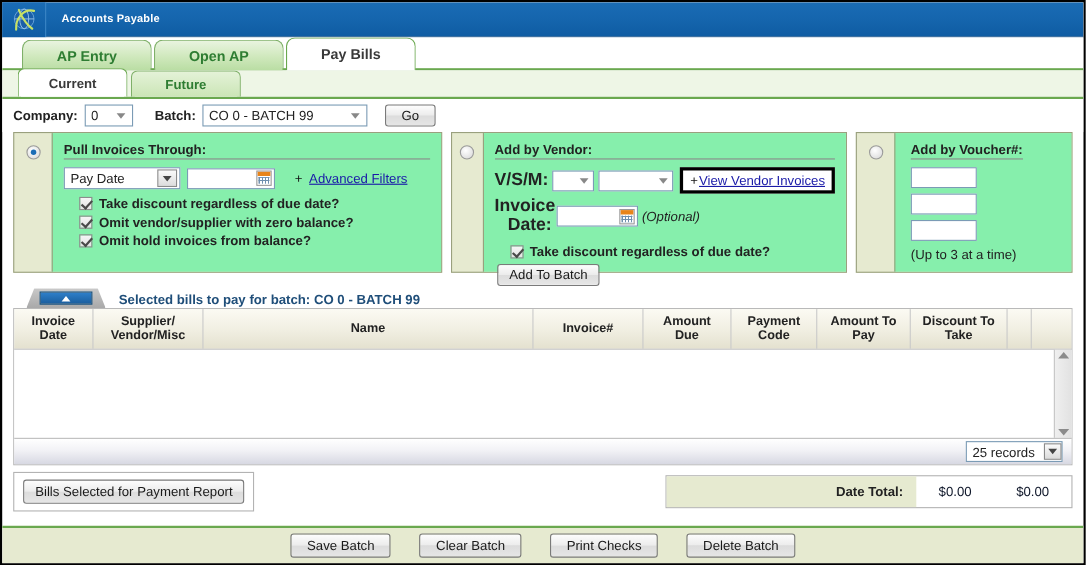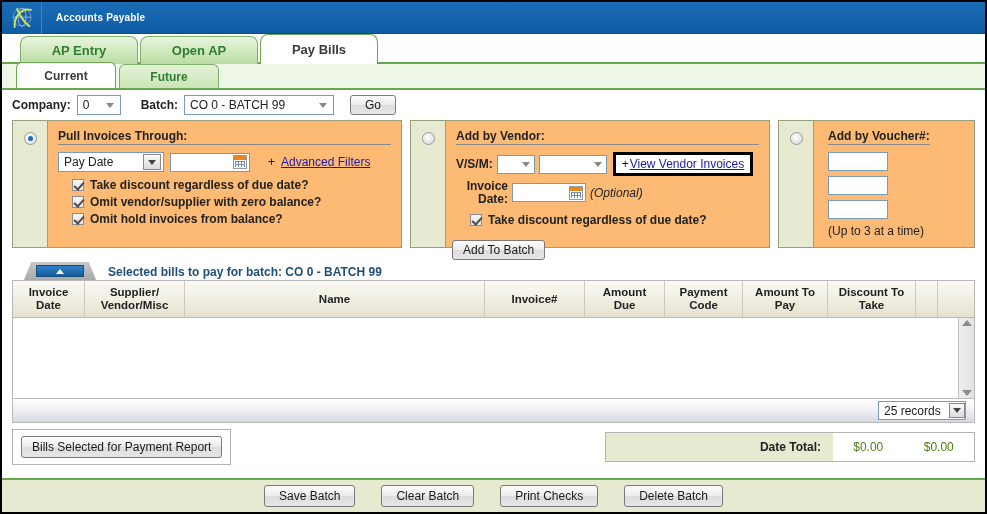--- a/index.html
+++ b/index.html
@@ -163,21 +163,21 @@
     display:flex;
     min-height: 128px;
   }
   .panel .radio-col {
     width: 34px;
     display:flex; justify-content:center;
     padding-top: 11px;
   }
   .panel .body {
     flex:1;
-    background:#fdba74;
+    background:#86efac;
     border-left:1px solid #9aa07e;
     padding: 8px 10px 6px 10px;
   }
   .radio {
     width: 13px; height: 13px;
     border-radius: 50%;
     border: 1px solid #9a9a9a;
     background: radial-gradient(circle at 40% 35%, #ffffff 0%, #e2e2e2 70%, #cfcfcf 100%);
     position:relative;
     cursor:pointer;
@@ -258,21 +258,21 @@
   }
   .chk-lbl { font-weight:bold; font-size:12px; color:#222; }
 
   .highlight-box {
     border: 3px solid #000000;
     padding: 2px 6px;
     display:flex; align-items:center; gap:1px;
     background:#ffffff;
   }
 
-  .vsm-label { font-weight:bold; font-size:12px; color:#222; }
+  .vsm-label { font-weight:bold; font-size:16px; color:#222; }
   .small-sel {
     height:19px; width:38px;
     border:1px solid #7b9bb5; background:#fff;
     display:flex; align-items:center; justify-content:flex-end;
     cursor:pointer;
   }
   .med-sel {
     height:19px; width:68px;
     border:1px solid #7b9bb5; background:#fff;
     display:flex; align-items:center; justify-content:flex-end;
@@ -418,21 +418,21 @@
   .total-label {
     background:#e6ead0;
     height:100%;
     display:flex; align-items:center; justify-content:flex-end;
     padding-right: 12px;
     font-weight:bold; font-size:12px; color:#222;
     width: 250px;
   }
   .total-val {
     width: 78px; text-align:center;
-    font-size:12px; color:#4d7c0f;
+    font-size:12px; color:#0f172a;
   }
 
   .footerbar {
     position:absolute; left:0; right:0; bottom:0;
     height: 34px;
     background:#e6ead0;
     border-top: 2px solid #6aa84f;
     display:flex; align-items:center; justify-content:center;
     gap: 26px;
   }

